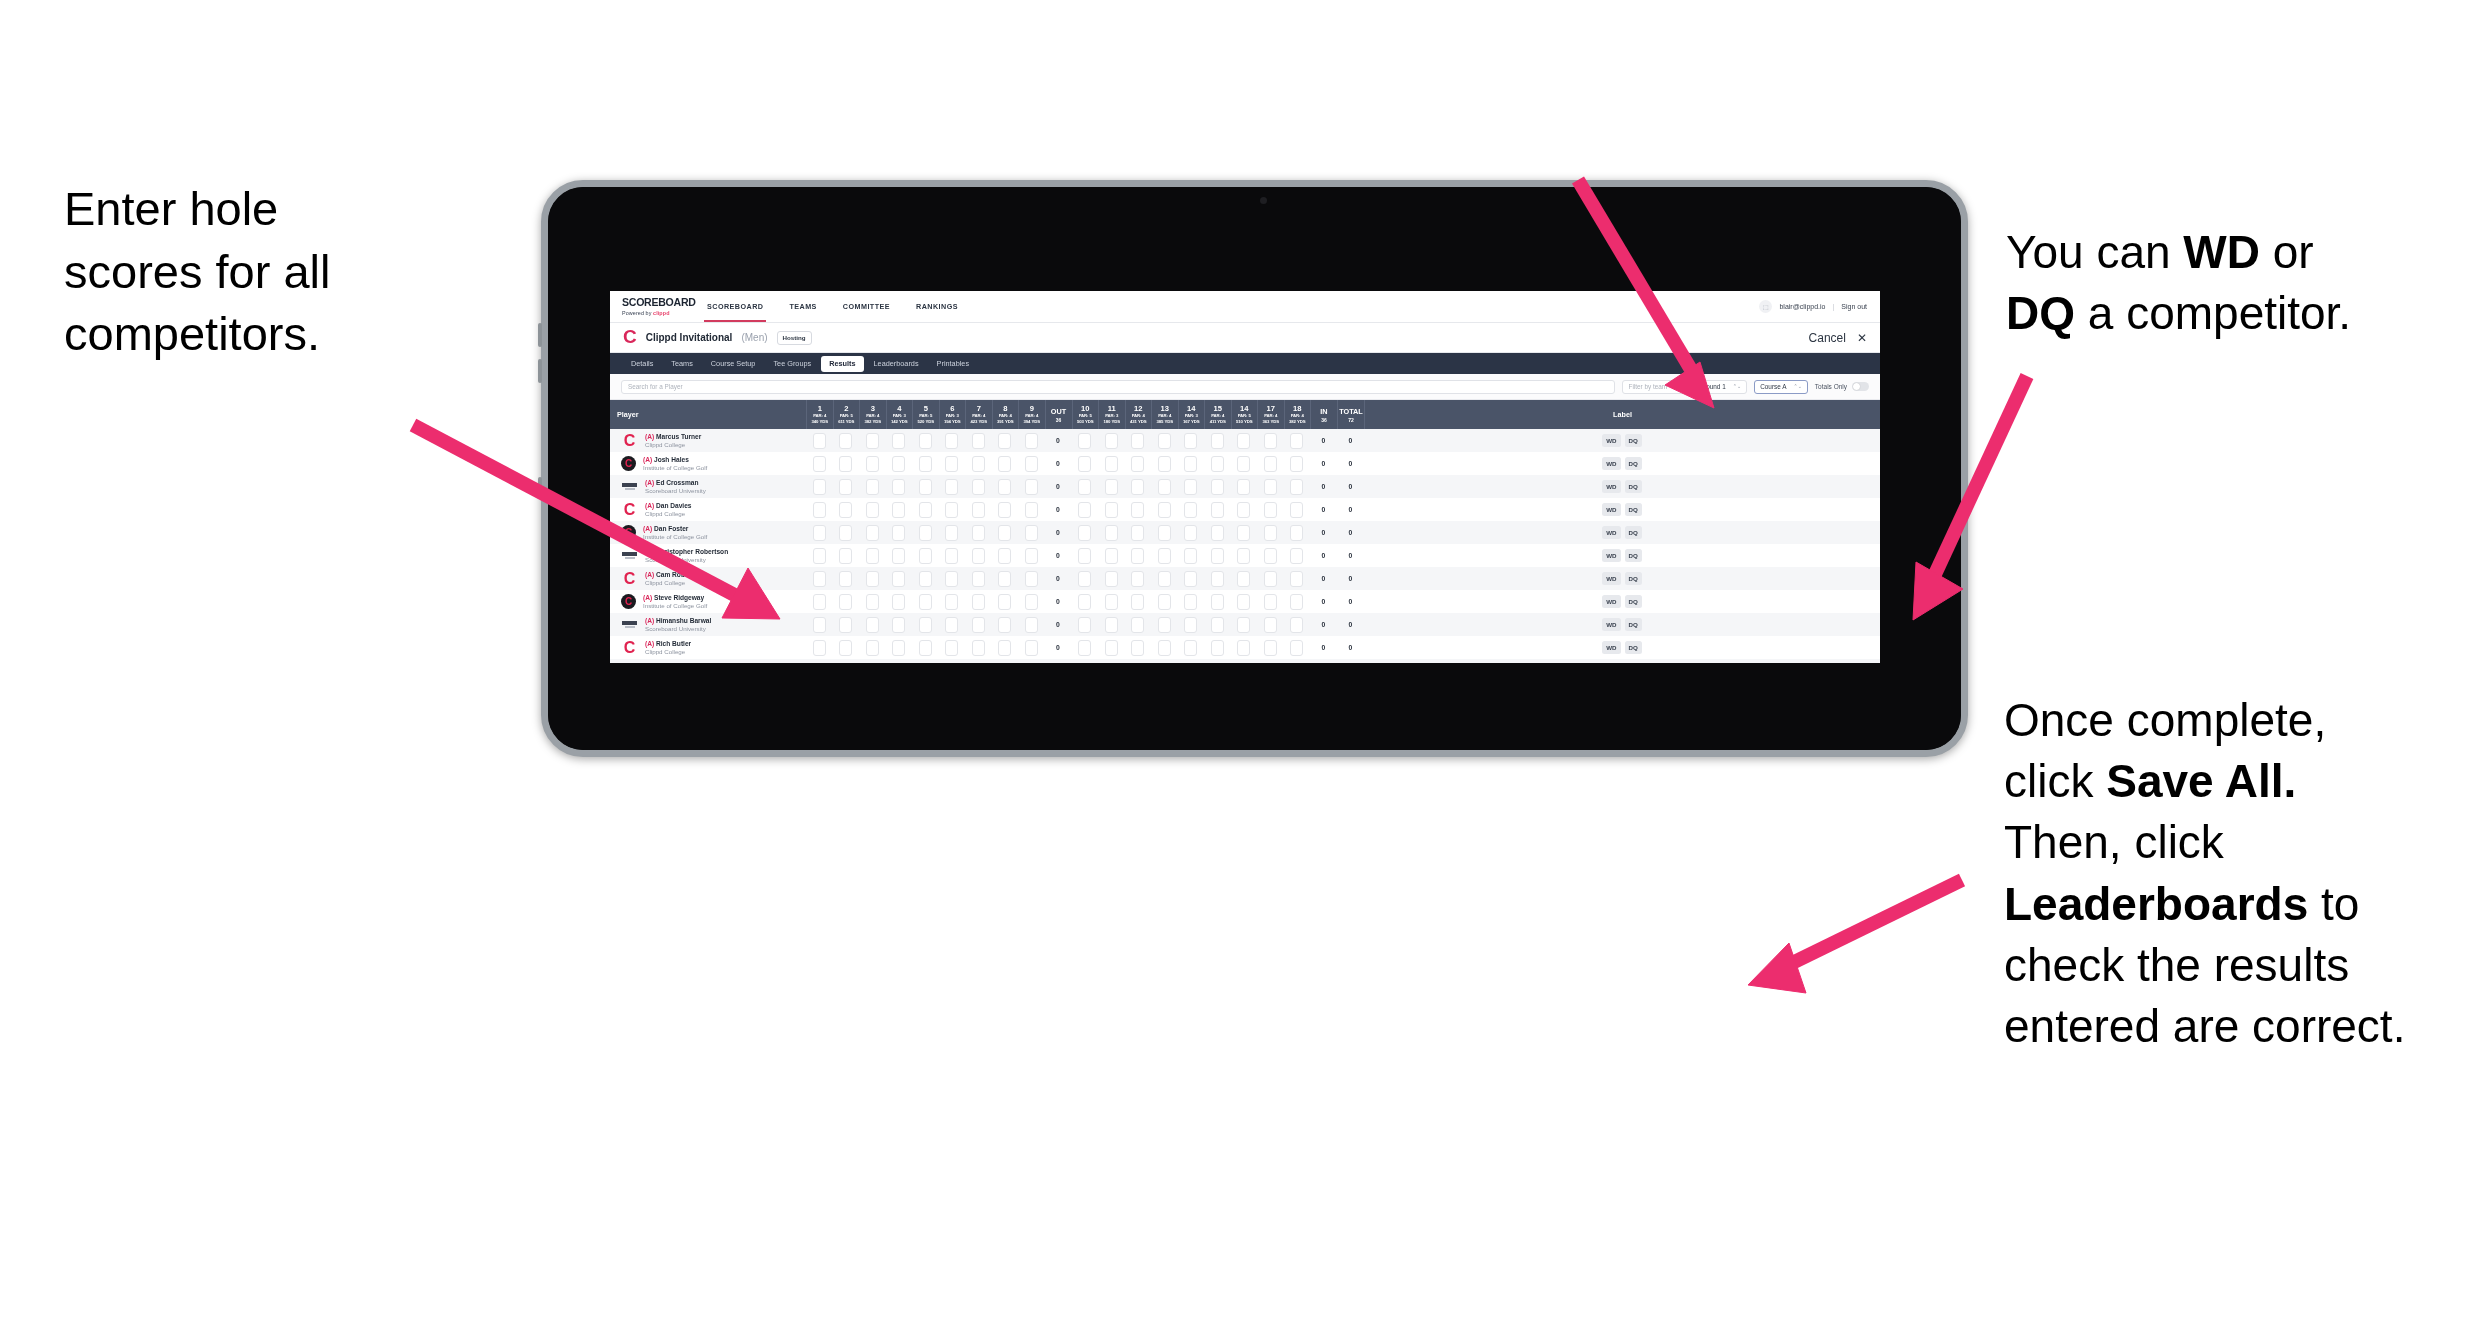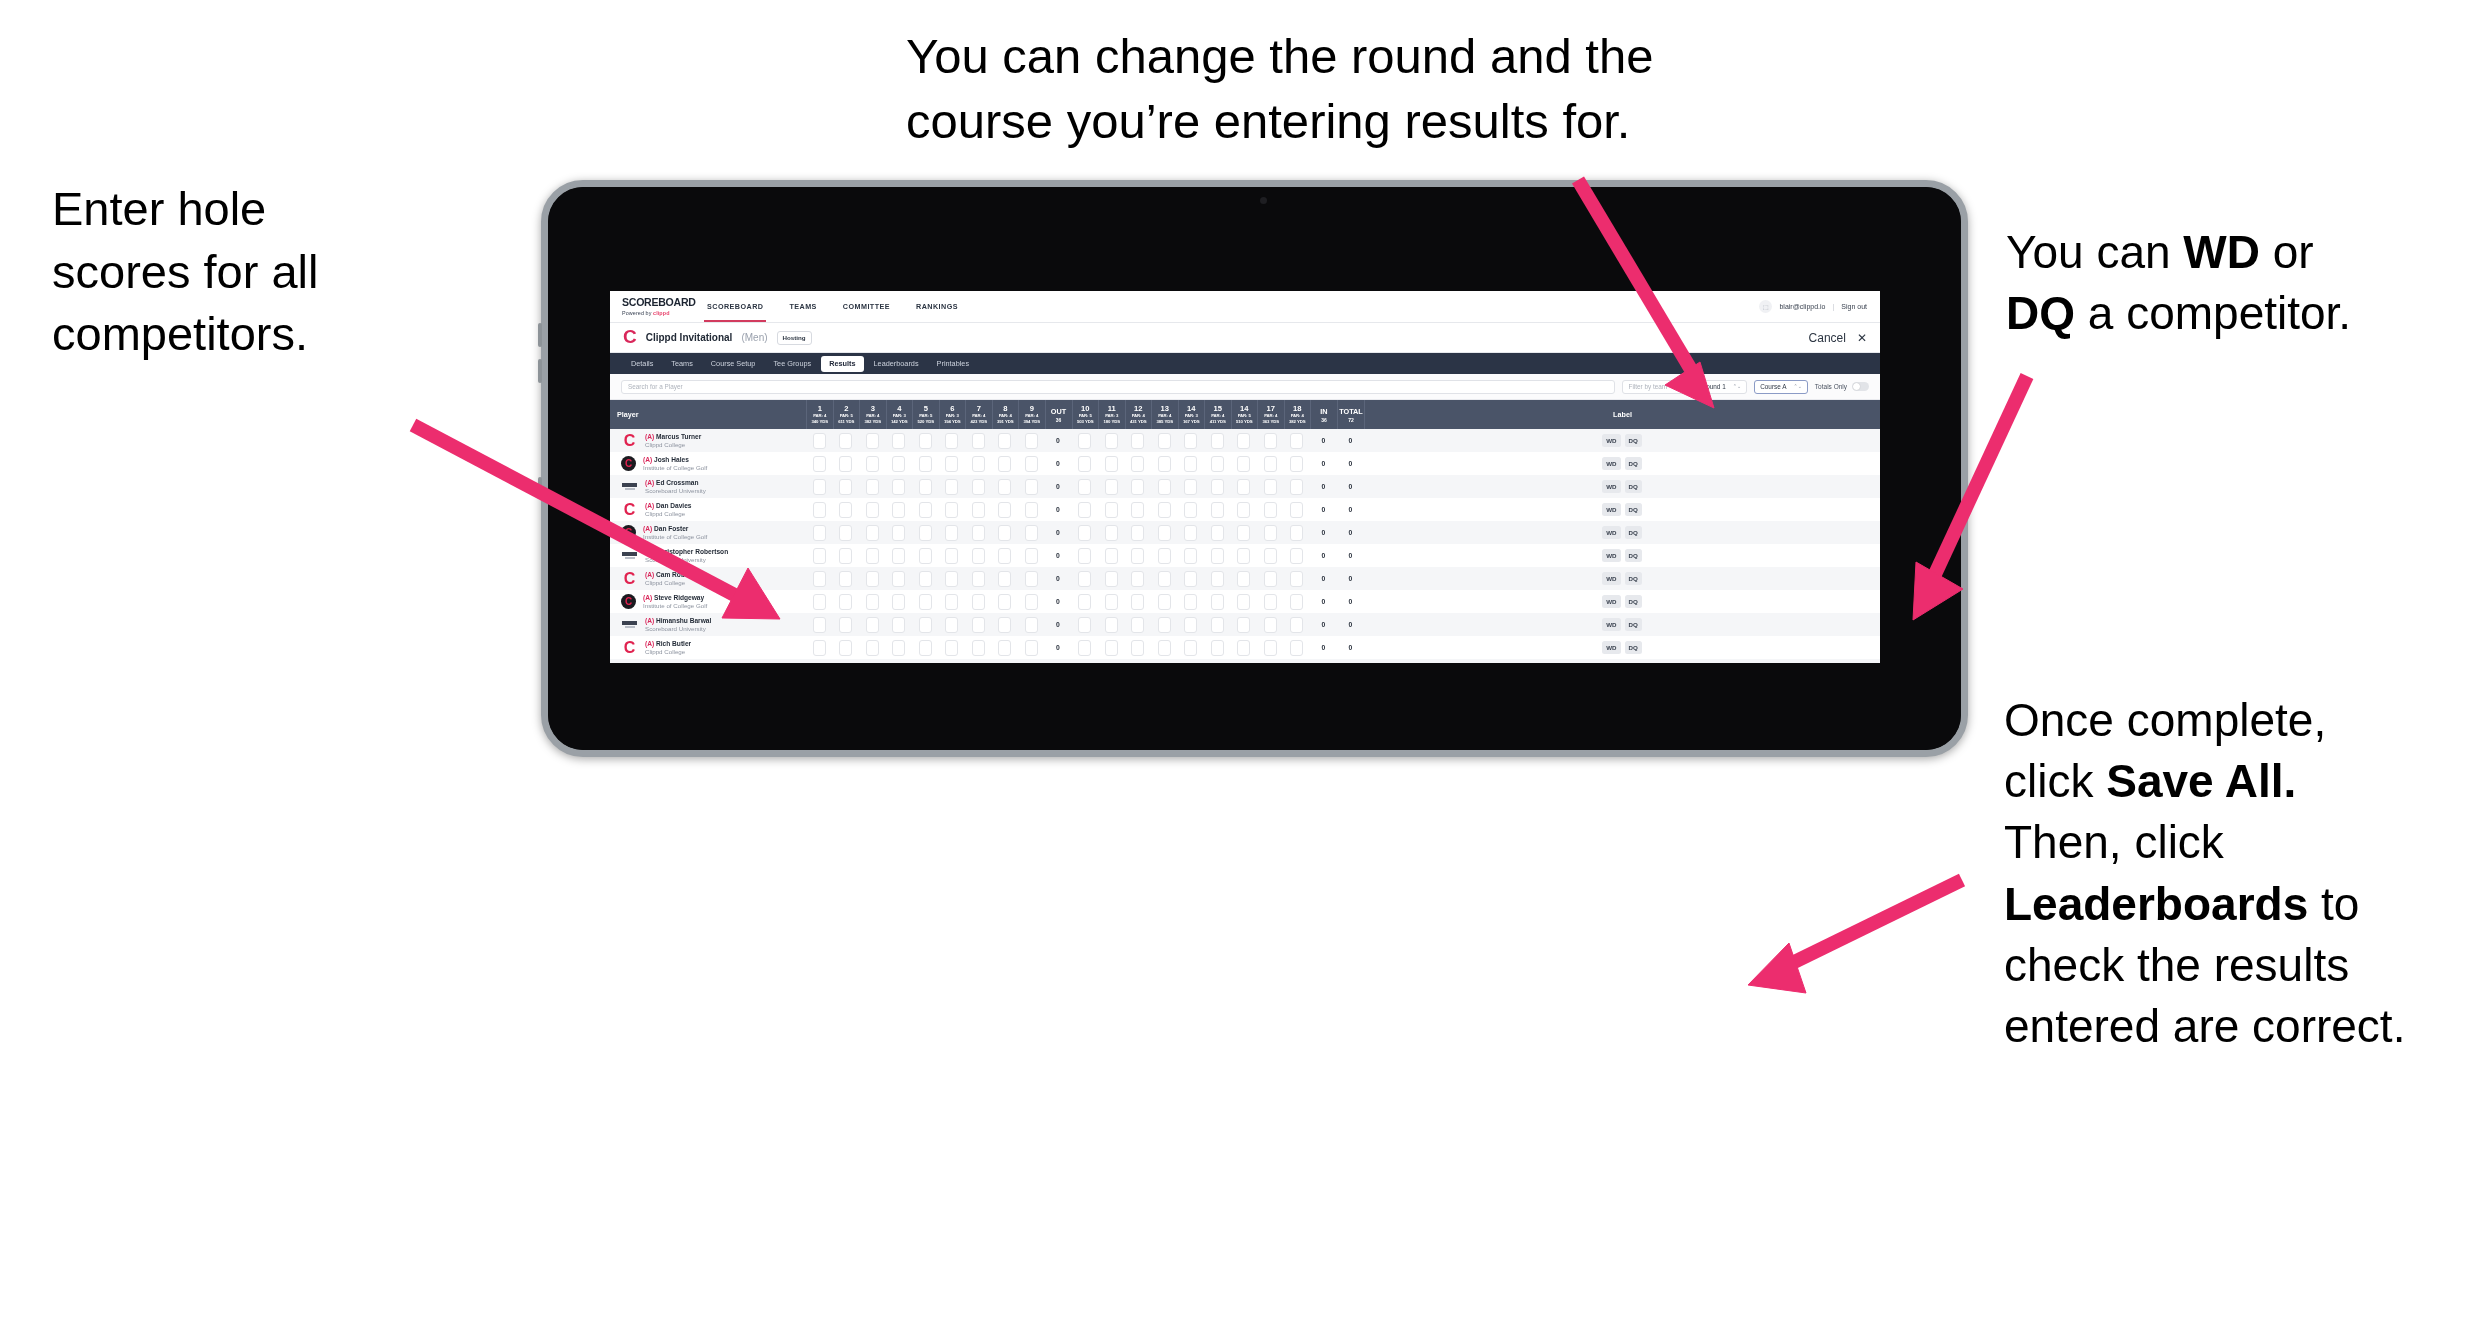--- a/index.html
+++ b/index.html
@@ -14,21 +14,21 @@
   
   .anno {
     position: absolute;
     color: #000000;
     font-family: "Liberation Sans", sans-serif;
     font-weight: 400;
     line-height: 1.33;
     white-space: pre-line;
   }
   .anno b { font-weight: 700; }
-  #anno-left   { left: 52px;  top: 178px;  width: 400px; font-size: 47px; }
+  #anno-left   { left: 64px;  top: 178px;  width: 400px; font-size: 47px; }
   #anno-top    { left: 906px; top: 24px;   width: 960px; font-size: 49px; font-stretch: condensed; }
   #anno-right1 { left: 2006px; top: 222px; width: 470px; font-size: 46px; }
   #anno-right2 { left: 2004px; top: 690px; width: 480px; font-size: 46px; }
 
   
   .arrow-svg { position: absolute; left: 0; top: 0; width: 2489px; height: 1339px; pointer-events: none; }
 
   
   #tablet {
     position: absolute;
@@ -216,22 +216,20 @@
   }
 </style>
 </head>
 <body>
 
 <div id="stage">
 
   <div class="anno" id="anno-left">Enter hole
 scores for all
 competitors.</div>
-  <div class="anno" id="anno-top">You can change the round and the
-course you’re entering results for.</div>
 
   <div class="anno" id="anno-right2"><span>Once complete,
 click </span><b>Save All.</b><span>
 Then, click
 </span><b>Leaderboards</b><span> to
 check the results
 entered are correct.</span></div>
 
   <div class="anno" id="anno-right1"><span>You can </span><b>WD</b><span> or
 </span><b>DQ</b><span> a competitor.</span></div>

